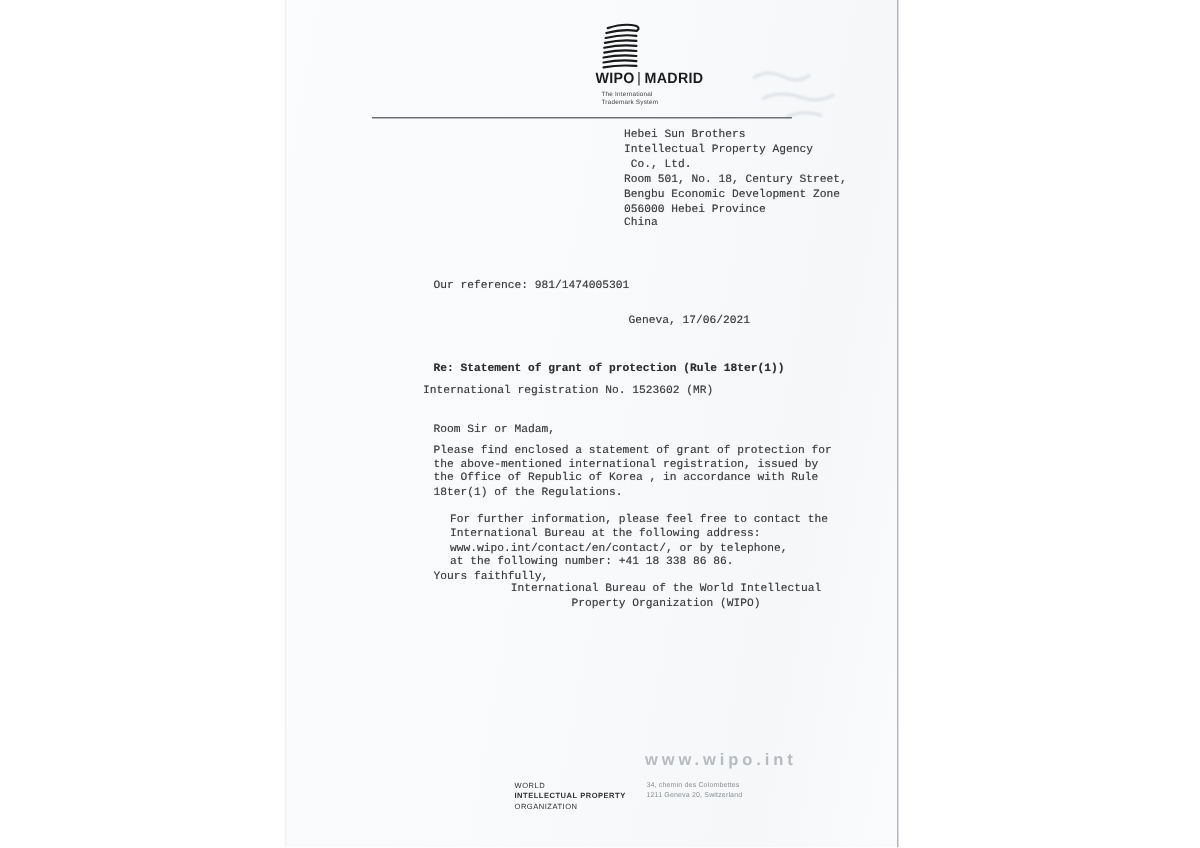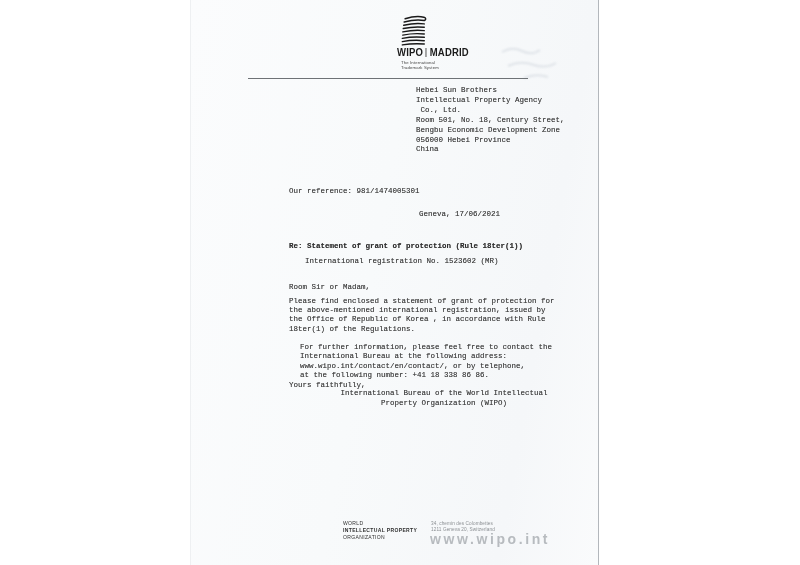--- a/index.html
+++ b/index.html
@@ -39,42 +39,42 @@
     font-size:9px;line-height:11.8px;color:#3f3f3f;letter-spacing:0.3px;
     transform:scale(0.47);transform-origin:left top;white-space:nowrap;
   }
   .rule{left:57px;top:78px;width:280px;height:1px;background:var(--rule);}
   .faint-marks{left:303px;top:42px;opacity:0.55;filter:blur(0.8px);}
   
   .recipient{left:225px;top:86px;}
   .reference{left:98px;top:187px;}
   .dateline{left:228px;top:209.5px;}
   .subject{left:98px;top:242px;}
-  .registration{left:114px;top:257px;}
+  .registration{left:91px;top:257px;}
   .salutation{left:98px;top:282.5px;}
   .para1{left:98px;top:296.5px;}
   .para2{left:109px;top:343px;}
   .closing{left:98px;top:380.5px;}
   .signature{left:147px;top:389px;width:212px;text-align:center;}
   .signature .mono{line-height:9.7px;}
   
   .footer-org{
     left:152px;top:520px;width:260px;
     font-size:9px;line-height:12.4px;color:#2f2f2f;letter-spacing:0.6px;
     transform:scale(0.56);transform-origin:left top;white-space:nowrap;
   }
   .footer-org .mid{font-weight:bold;}
   .footer-addr{
     left:240px;top:520px;width:220px;
     font-size:9px;line-height:12.6px;color:var(--muted);letter-spacing:0.2px;
     transform:scale(0.52);transform-origin:left top;white-space:nowrap;
   }
   .website{
-    left:239px;top:531px;
-    font-size:14px;font-weight:bold;color:var(--website-gray);
+    left:239px;top:501px;
+    font-size:11px;font-weight:bold;color:var(--website-gray);
     letter-spacing:2.6px;white-space:nowrap;text-align:center;
   }
 </style>
 </head>
 <body>
 
 <div class="page">
 
   <svg class="abs emblem" viewBox="0 0 30 38" fill="none" stroke="#191919" stroke-width="1.55" stroke-linecap="round">
     <path d="M2.5 35.5 Q14 33.5 26 34.5"></path>

